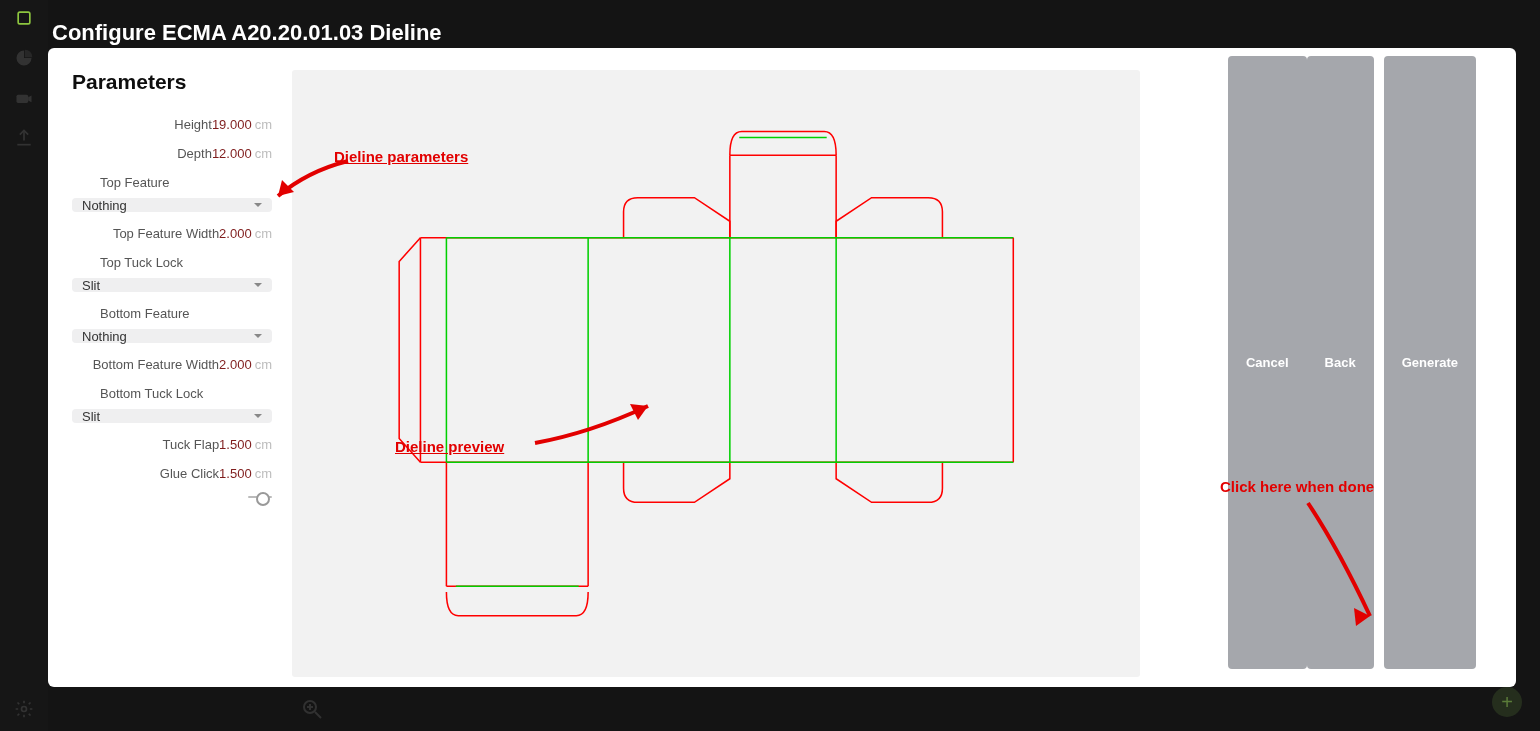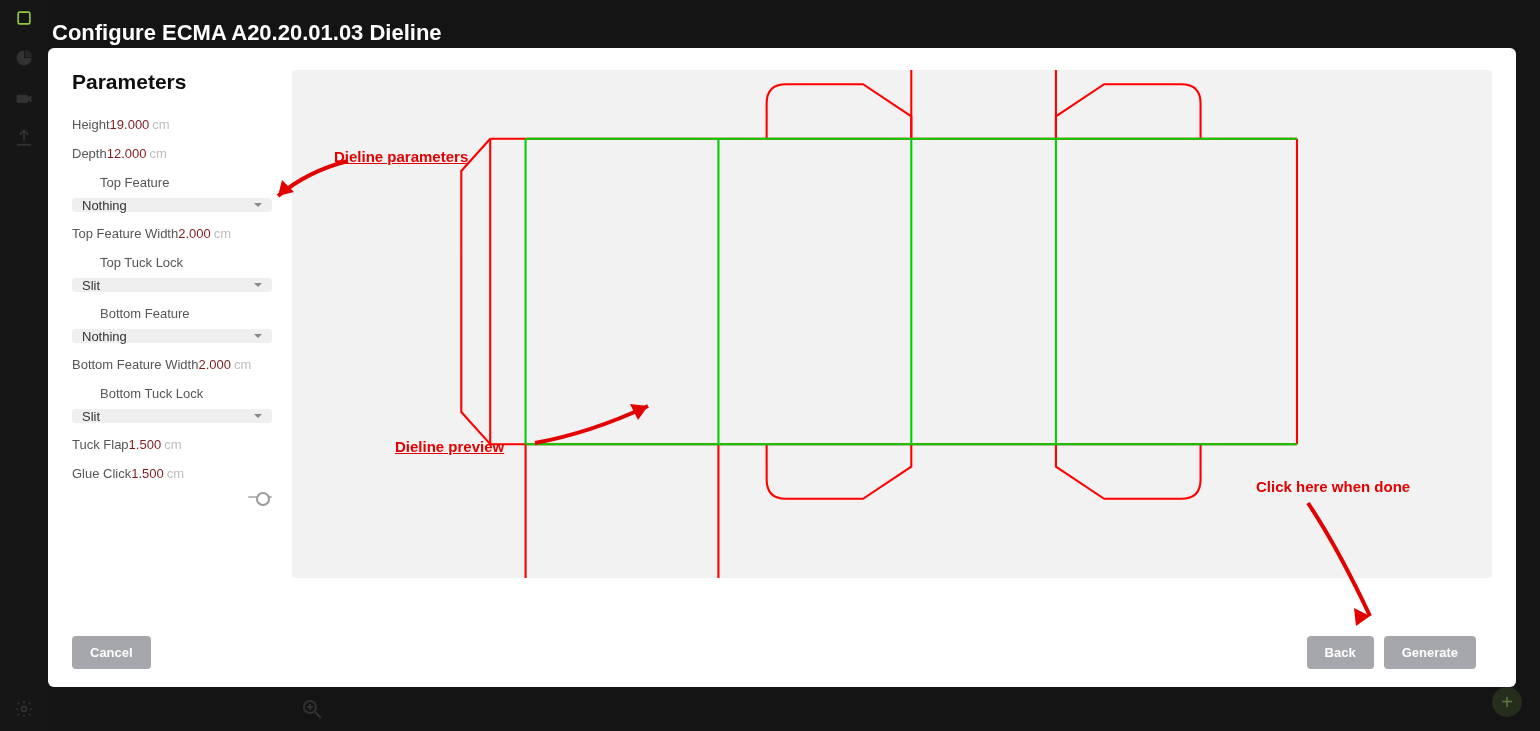--- a/index.html
+++ b/index.html
@@ -31,21 +31,21 @@
     font-weight: 600;
     padding: 20px 5px 14px 4px;
   }
 
   .dialog {
     position: absolute;
     left: 48px; right: 24px; top: 48px; bottom: 44px;
     background: #fff;
     border-radius: 6px;
     display: flex;
-    flex-direction: column;
+    flex-direction: row;
     overflow: hidden;
     gap: 40px;
   }
 
   .dialog-body {
     flex: 1;
     display: flex;
     overflow: hidden;
     padding: 22px 24px 10px 24px;
     gap: 20px;
@@ -63,21 +63,21 @@
     color: #0e0e0e;
     margin-bottom: 16px;
   }
   .param-rows {
     flex: 1;
     overflow-y: auto;
   }
   .param-row-num {
     display: flex;
     align-items: center;
-    justify-content: flex-start;
+    justify-content: flex-end;
     padding: 7px 0;
     font-size: 13px;
   }
   .param-label { color: #555; }
   .param-value { color: #7f1d1d; font-weight: 400; }
   .param-unit { color: #bdbdbd; margin-left: 3px; }
 
   .param-block { padding: 7px 0; }
   .param-block .param-label { display:block; font-size: 13px; color:#555; margin-bottom: 8px; margin-left: 28px;}
   .select {
@@ -345,21 +345,21 @@
   <path d="M80 5 Q 40 15 10 40" fill="none" stroke="#e20000" stroke-width="4"></path>
   <path d="M10 40 l4 -16 l12 12 z" fill="#e20000"></path>
 </svg>
 
 <div class="annot underline" style="left:395px; top:438px;">Dieline preview</div>
 <svg class="arrow" style="left:530px; top:398px; width:130px; height:50px;" viewBox="0 0 130 50">
   <path d="M5 45 Q 60 35 118 8" fill="none" stroke="#e20000" stroke-width="4"></path>
   <path d="M118 8 l-18 -2 l8 16 z" fill="#e20000"></path>
 </svg>
 
-<div class="annot" style="left:1256px; top:478px;">Click here when done</div>
+<div class="annot" style="left:1220px; top:478px;">Click here when done</div>
 <svg class="arrow" style="left:1298px; top:498px; width:90px; height:130px;" viewBox="0 0 90 130">
   <path d="M10 5 Q 40 50 72 118" fill="none" stroke="#e20000" stroke-width="4"></path>
   <path d="M72 118 l-16 -8 l2 18 z" fill="#e20000"></path>
 </svg>
 
 <div class="fab">+</div>
 <span class="zoom-ic">
   <svg viewBox="0 0 24 24" fill="none" stroke="currentColor" stroke-width="2">
       <circle cx="10" cy="10" r="6"></circle>
       <line x1="15" y1="15" x2="21" y2="21"></line>

